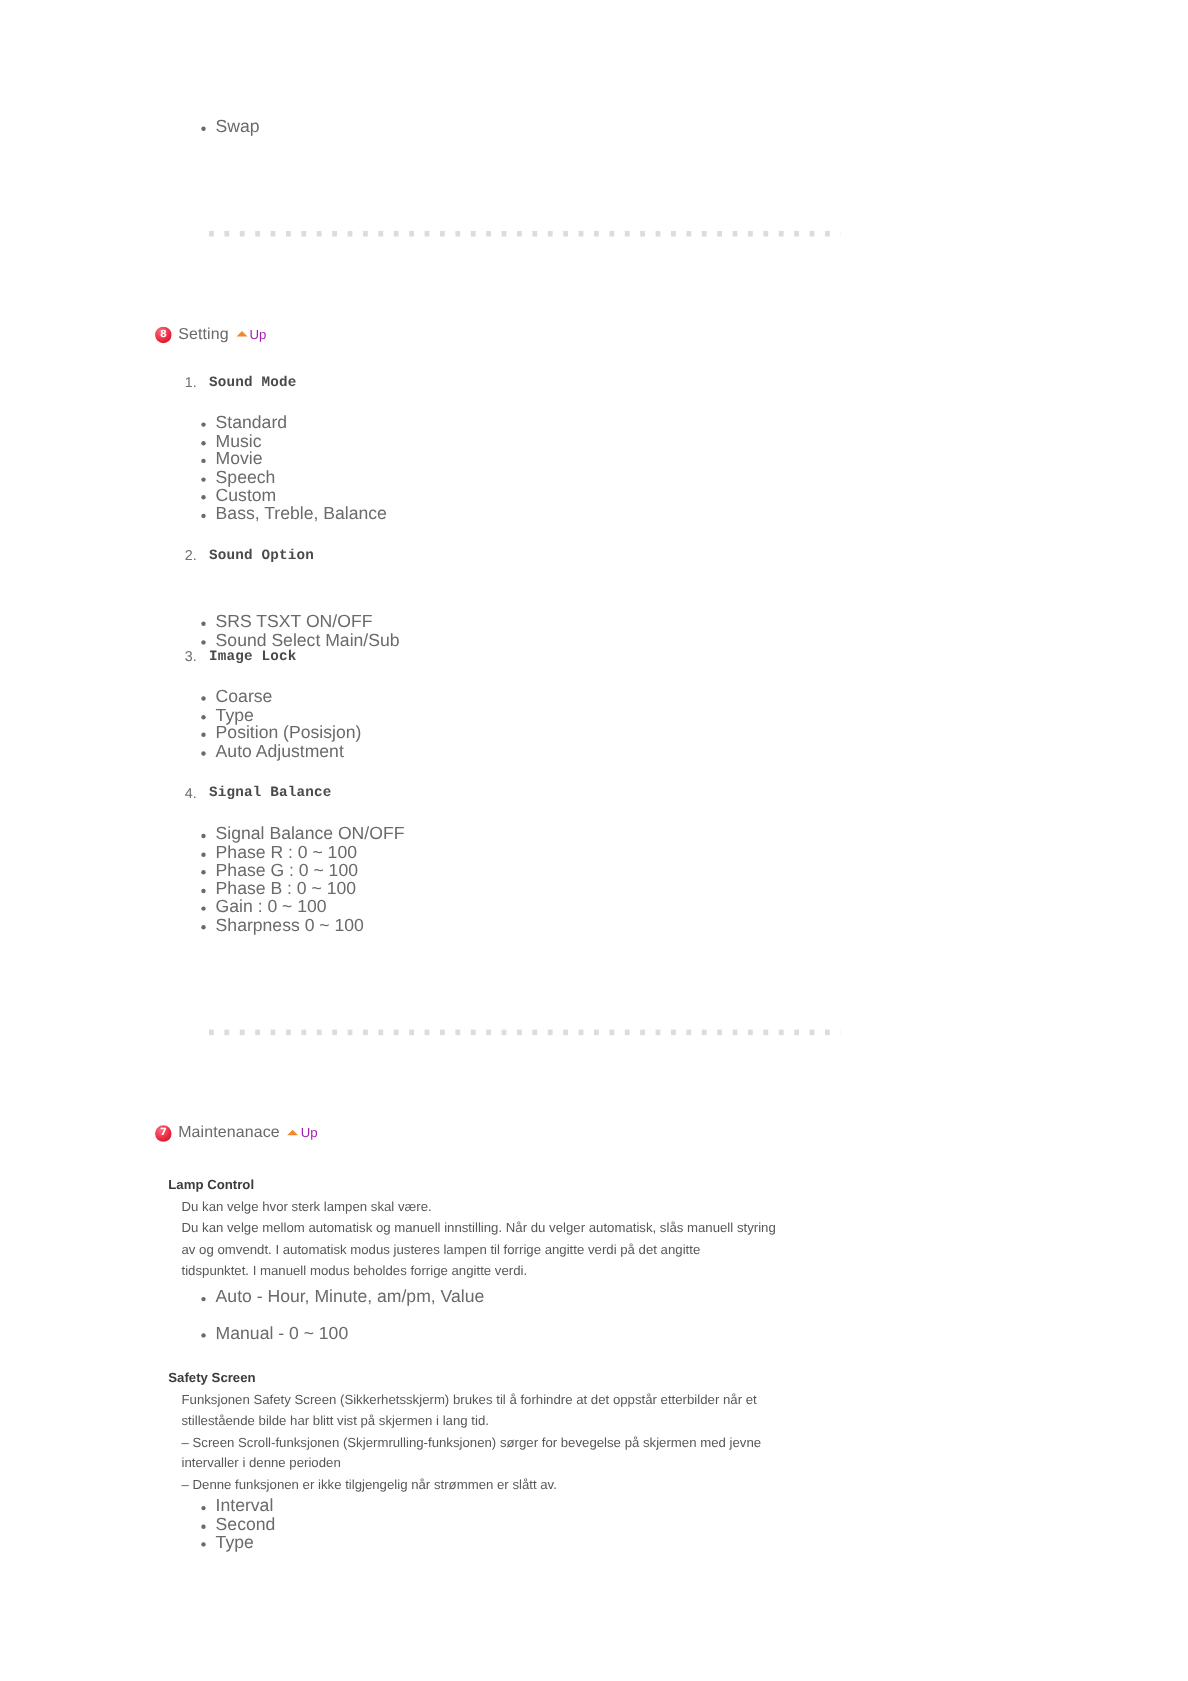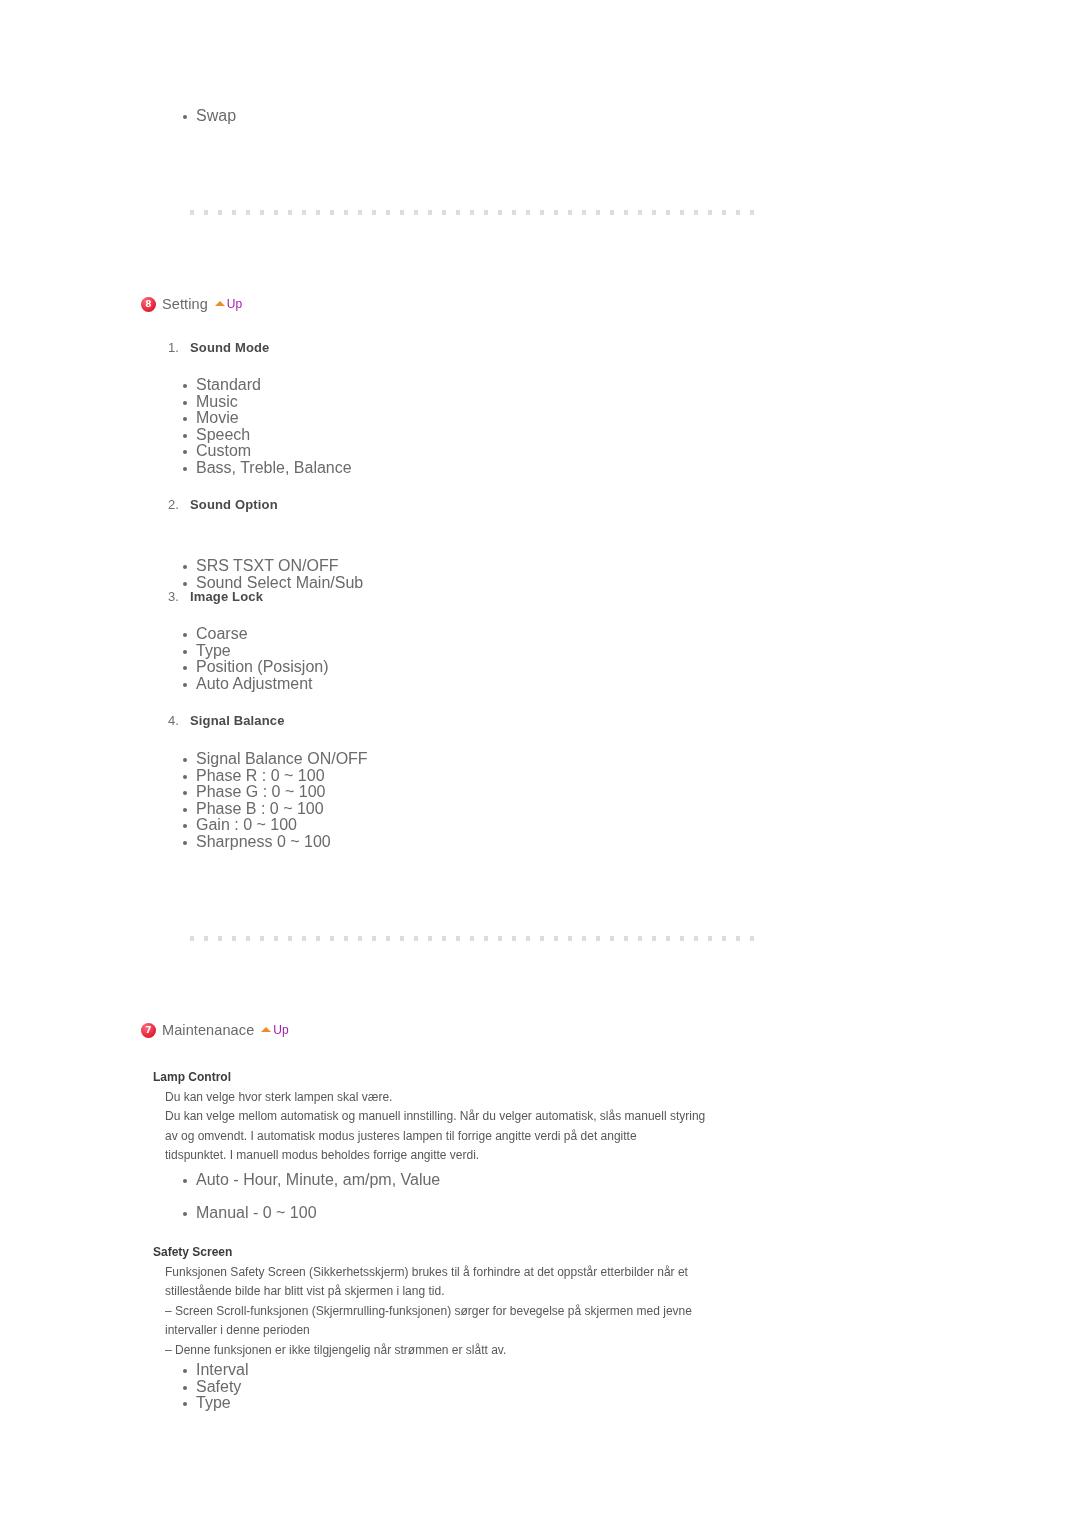--- a/index.html
+++ b/index.html
@@ -92,21 +92,21 @@
   .num-marker {
     width: 22px;
     font-size: 13px;
     color: #6f6f6f;
     font-family: "Liberation Sans", sans-serif;
   }
   .num-label {
     font-size: 13px;
     font-weight: bold;
     color: #4a4a4a;
-    font-family: Liberation Sans, sans-serif;
+    font-family: Liberation Mono, monospace;
     letter-spacing: .15px;
   }
 
   
   .bullets {
     position: absolute;
     list-style: none;
     margin: 0;
     padding: 0;
   }
@@ -246,17 +246,17 @@
   <div class="prose" style="left:153px; top:1243px;">
     <span class="prose-title">Safety Screen</span>
     <span class="prose-line">Funksjonen Safety Screen (Sikkerhetsskjerm) brukes til å forhindre at det oppstår etterbilder når et</span>
     <span class="prose-line">stillestående bilde har blitt vist på skjermen i lang tid.</span>
     <span class="prose-line">– Screen Scroll-funksjonen (Skjermrulling-funksjonen) sørger for bevegelse på skjermen med jevne</span>
     <span class="prose-line">intervaller i denne perioden</span>
     <span class="prose-line">– Denne funksjonen er ikke tilgjengelig når strømmen er slått av.</span>
   </div>
   <ul class="bullets" style="left:180px; top:1362px;">
     <li>Interval</li>
-    <li>Safety</li>
+    <li>Second</li>
     <li>Type</li>
   </ul>
 
 </div>
 
 </body></html>

